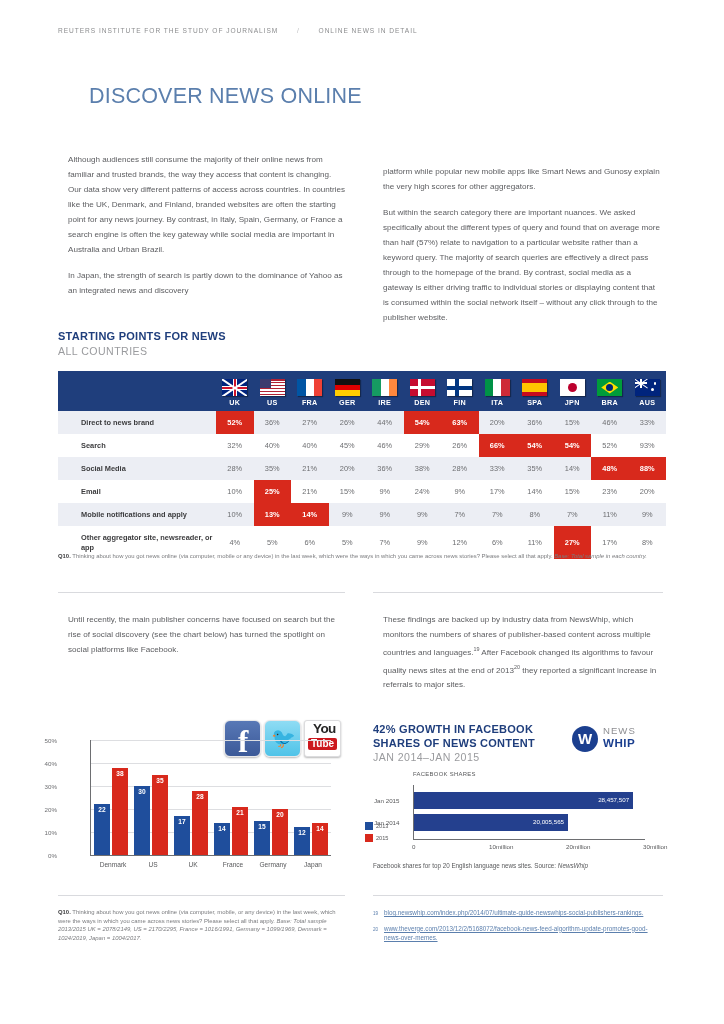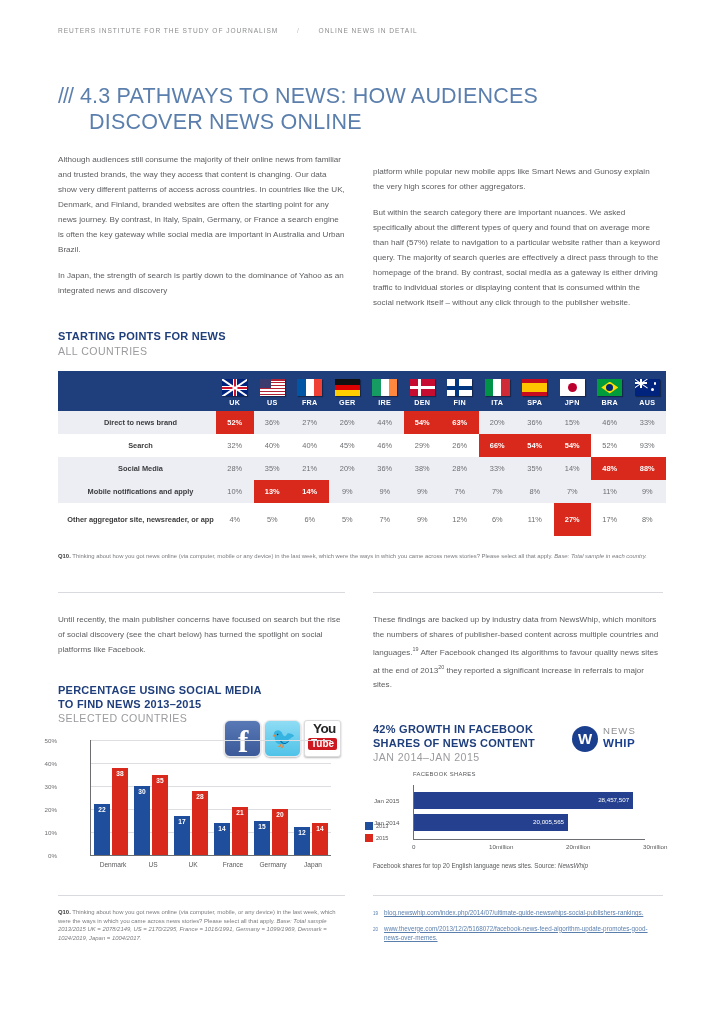--- a/index.html
+++ b/index.html
@@ -50,21 +50,21 @@
   .title-indent { padding-left: 31px; }
 
   
   .col-left  { position: absolute; left: 58px;  width: 287px; }
   .col-right { position: absolute; left: 373px; width: 290px; }
   .body-txt {
     font-size: 8.1px;
     line-height: 15.0px;
     color: #5c5d60;
   }
-  .body-txt p { margin: 0 0 11px 0; }
+  .body-txt p { margin: 0 0 11px 10px; }
   .body-txt sup { font-size: 5.4px; vertical-align: super; }
 
   
   .sec-head {
     font-size: 11px;
     font-weight: bold;
     color: #1f3e7c;
     letter-spacing: 0.25px;
     line-height: 13.5px;
   }
@@ -107,25 +107,25 @@
     box-shadow: 1px 1px 1px rgba(0,0,0,0.35);
   }
   table.data tbody td {
     font-size: 7.4px;
     color: #6d6e71;
     text-align: center;
     height: 21px;
     position: relative;
   }
   table.data tbody td.rowlabel {
-    text-align: center;
+    text-align: left;
     font-weight: bold;
     color: #3c3c3e;
     font-size: 7.4px;
-    padding-left: 8px;
+    padding-left: 23px;
     line-height: 9.4px;
   }
   table.data tbody tr.odd td  { background: #eceef4; }
   table.data tbody tr.even td { background: #ffffff; margin-top: 15px; }
   table.data tbody td.hi {
     background: #d8291c !important;
     color: #ffffff;
     font-weight: bold;
   }
   table.data tbody tr.tall td { height: 31px; }
@@ -304,23 +304,20 @@
 
 <div class="page">
 
   <div class="runhead">
     <span>REUTERS INSTITUTE FOR THE STUDY OF JOURNALISM</span>
     <span class="sep">/</span>
     <span>ONLINE NEWS IN DETAIL</span>
   </div>
 
   <div class="title-block">
-    <div class="title-line">
-      <span class="title-slashes">///</span><span>4.3 PATHWAYS TO NEWS: HOW AUDIENCES</span>
-    </div>
     <div class="title-line title-indent">DISCOVER NEWS ONLINE</div>
   </div>
 
   <div class="col-left body-txt" style="top:152px;">
     <p>Although audiences still consume the majority of their online news from familiar and trusted brands, the way they access that content is changing. Our data show very different patterns of access across countries. In countries like the UK, Denmark, and Finland, branded websites are often the starting point for any news journey. By contrast, in Italy, Spain, Germany, or France a search engine is often the key gateway while social media are important in Australia and Urban Brazil.</p>
     <p>In Japan, the strength of search is partly down to the dominance of Yahoo as an integrated news and discovery</p>
   </div>
   <div class="col-right body-txt" style="top:164px;">
     <p>platform while popular new mobile apps like Smart News and Gunosy explain the very high scores for other aggregators.</p>
     <p>But within the search category there are important nuances. We asked specifically about the different types of query and found that on average more than half (57%) relate to navigation to a particular website rather than a keyword query.  The majority of search queries are effectively a direct pass through to the homepage of the brand. By contrast, social media as a gateway is either driving traffic to individual stories or displaying content that is consumed within the social network itself – without any click through to the publisher website.</p>
@@ -489,20 +486,35 @@
             <td>20%</td>
             <td>36%</td>
             <td>38%</td>
             <td>28%</td>
             <td>33%</td>
             <td>35%</td>
             <td>14%</td>
             <td class="hi">48%</td>
             <td class="hi">88%</td>
           </tr>
+          <tr class="even">
+            <td class="rowlabel">Email</td>
+            <td>10%</td>
+            <td class="hi">25%</td>
+            <td>21%</td>
+            <td>15%</td>
+            <td>9%</td>
+            <td>24%</td>
+            <td>9%</td>
+            <td>17%</td>
+            <td>14%</td>
+            <td>15%</td>
+            <td>23%</td>
+            <td>20%</td>
+          </tr>
           <tr class="odd">
             <td class="rowlabel">Mobile notifications and apply</td>
             <td>10%</td>
             <td class="hi">13%</td>
             <td class="hi">14%</td>
             <td>9%</td>
             <td>9%</td>
             <td>9%</td>
             <td>7%</td>
             <td>7%</td>
@@ -537,25 +549,20 @@
   <div class="rule" style="left:58px;top:592px;width:287px;"></div>
   <div class="rule" style="left:373px;top:592px;width:290px;"></div>
 
   <div class="col-left body-txt" style="top:612px;">
     <p>Until recently, the main publisher concerns have focused on search but the rise of social discovery (see the chart below) has turned the spotlight on social platforms like Facebook.</p>
   </div>
   <div class="col-right body-txt" style="top:612px;">
     <p><span>These findings are backed up by industry data from NewsWhip, which monitors the numbers of shares of publisher-based content across multiple countries and languages.</span><sup>19</sup><span> After Facebook changed its algorithms to favour quality news sites at the end of 2013</span><sup>20</sup><span> they reported a significant increase in referrals to major sites.</span></p>
   </div>
 
-  <div style="position:absolute;left:58px;top:684px;">
-    <div class="sec-head">PERCENTAGE USING SOCIAL MEDIA</div>
-    <div class="sec-head">TO FIND NEWS 2013–2015</div>
-    <div class="sec-sub">SELECTED COUNTRIES</div>
-  </div>
 
   <div class="socials">
     <span class="sicon fb"><span class="fb-f">f</span></span><span class="sicon tw"><span class="tw-b">🐦</span></span><span class="sicon yt"><span class="yt-you">You</span><span class="yt-tube">Tube</span></span>
   </div>
 
   <div class="chart1">
     <div class="c1-plot" id="c1plot">
         <div class="c1-ytick" style="top: 115px;">0%</div>
         <div class="c1-grid" style="top: 92px;"></div>
         <div class="c1-ytick" style="top: 92px;">10%</div>

